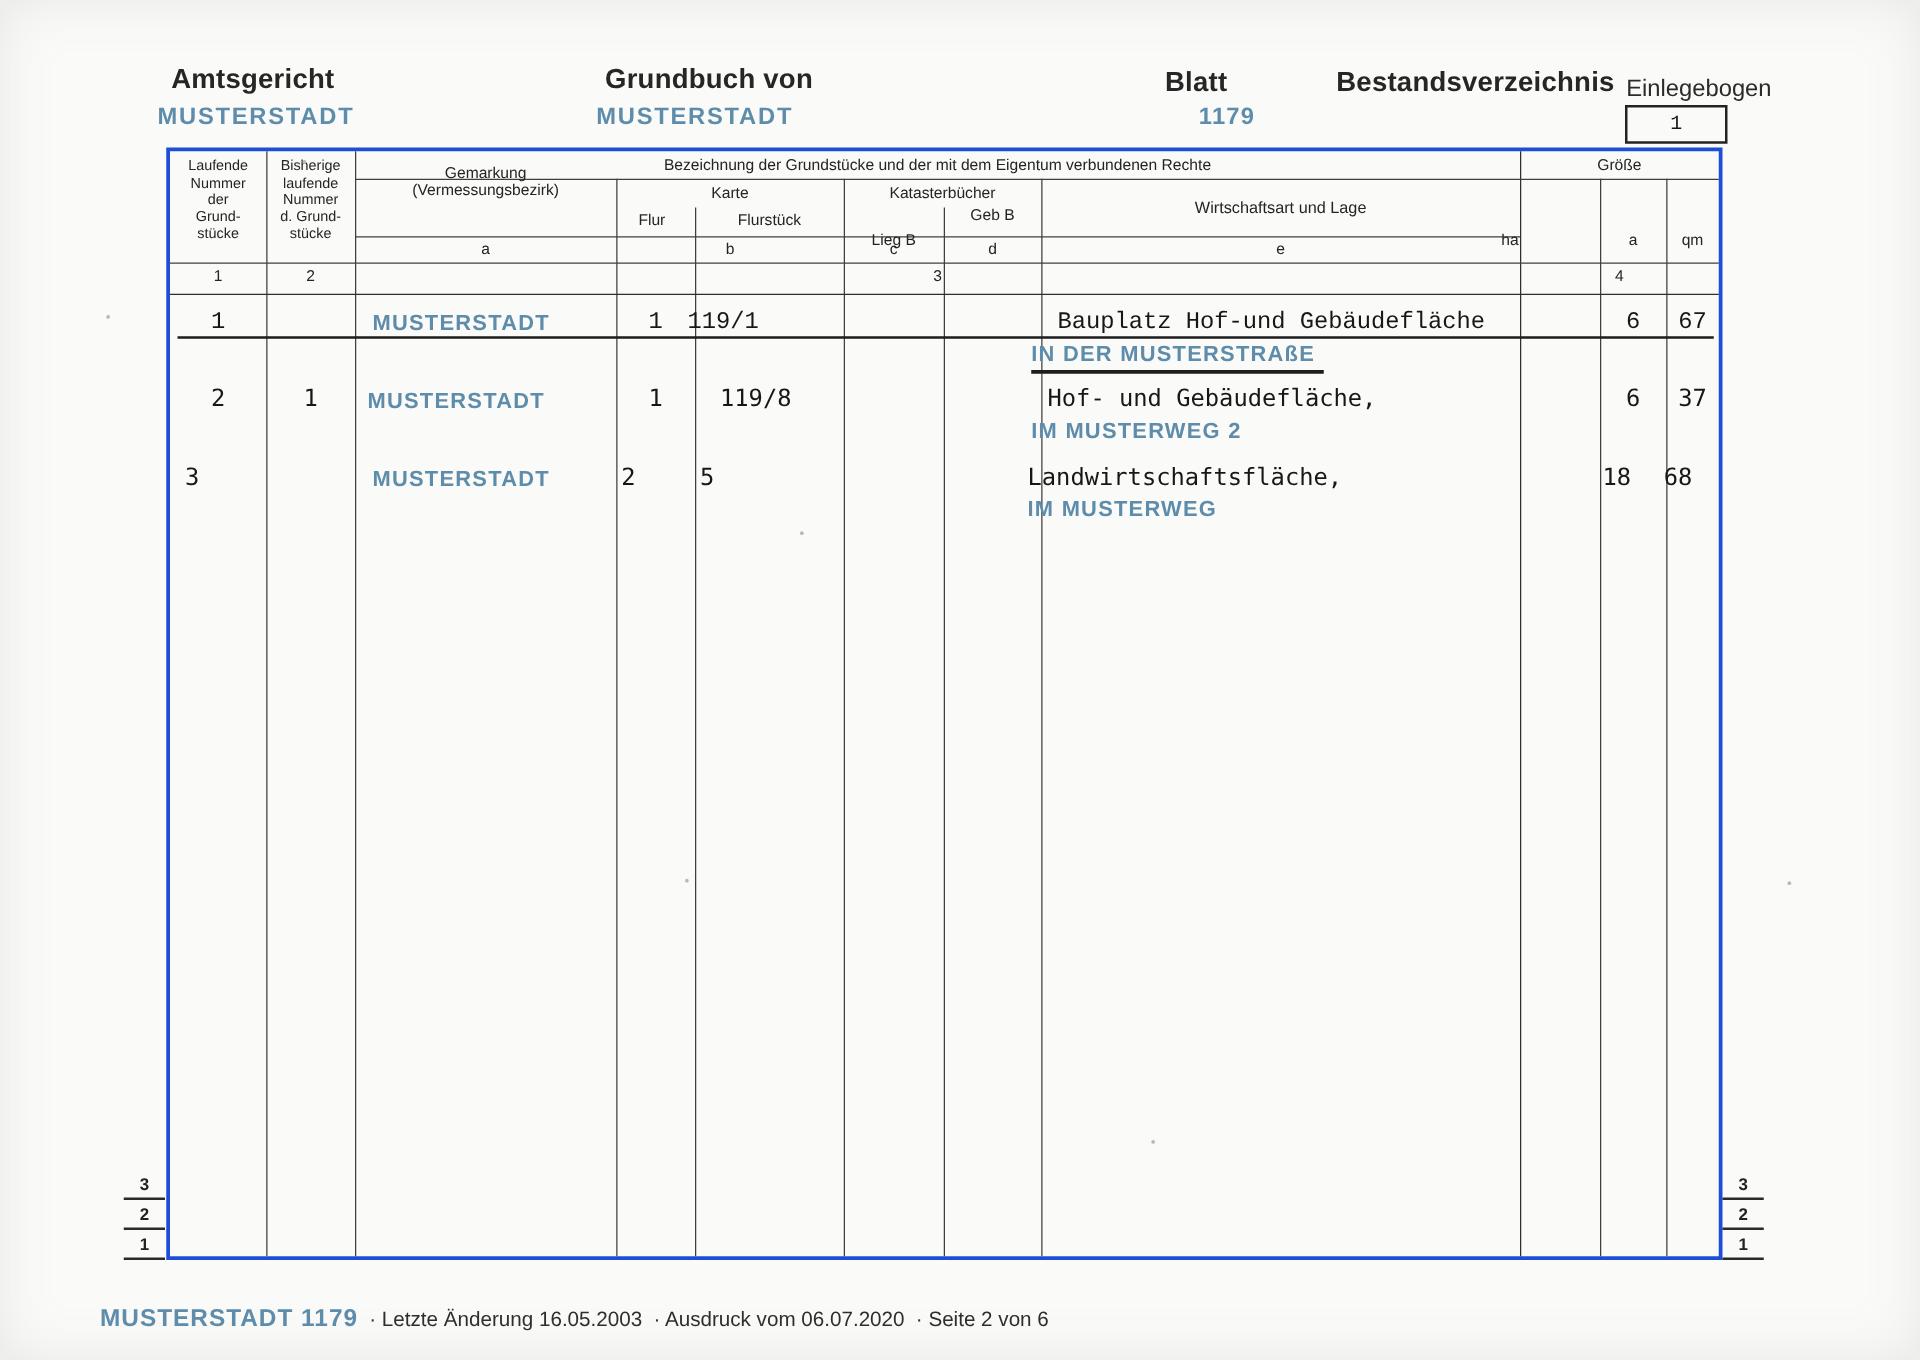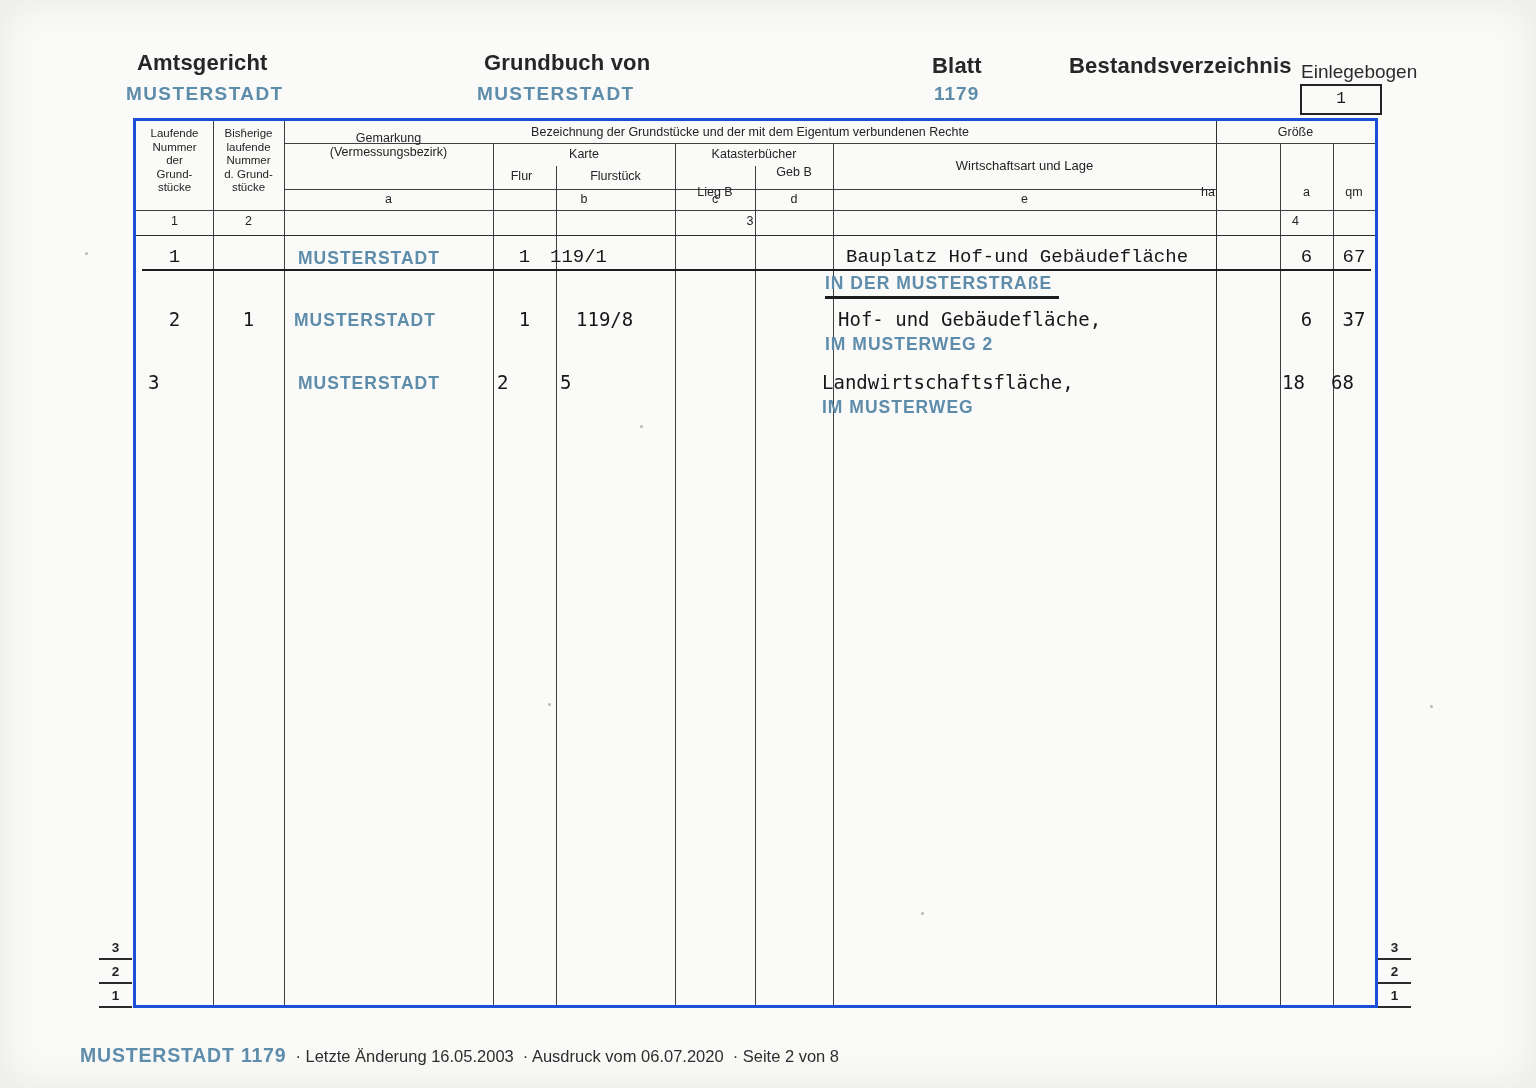--- a/index.html
+++ b/index.html
@@ -40,21 +40,21 @@
 
 <div class="page">
 
   <div class="abs hdr-label" style="left:137px;top:50px;">Amtsgericht</div>
   <div class="abs blue hdr-blue" style="left:126px;top:83px;">MUSTERSTADT</div>
 
   <div class="abs hdr-label" style="left:484px;top:50px;">Grundbuch von</div>
   <div class="abs blue hdr-blue" style="left:477px;top:83px;">MUSTERSTADT</div>
 
   <div class="abs hdr-label" style="left:932px;top:53px;">Blatt</div>
-  <div class="abs blue hdr-blue" style="left:934px;top:83px;letter-spacing:1px;">1179</div>
+  <div class="abs blue hdr-blue" style="left:959px;top:83px;letter-spacing:1px;">1179</div>
 
   <div class="abs hdr-label" style="left:1069px;top:53px;">Bestandsverzeichnis</div>
 
   <div class="abs small-label" style="left:1301px;top:61px;">Einlegebogen</div>
   <div class="abs insert-box" style="left:1300px;top:84px;">
     <span>1</span>
   </div>
 
   <div class="abs bv-table">
 
@@ -152,21 +152,21 @@
   <div class="mark-cell" style="left:99px;top:984px;">1</div>
 
   <div class="mark-cell" style="left:1378px;top:936px;">3</div>
   <div class="mark-cell" style="left:1378px;top:960px;">2</div>
   <div class="mark-cell" style="left:1378px;top:984px;">1</div>
 
   <div class="abs footer-row">
     <span class="blue footer-ref">MUSTERSTADT 1179</span>
     <span class="footer-meta">· Letzte Änderung 16.05.2003</span>
     <span class="footer-meta">· Ausdruck vom 06.07.2020</span>
-    <span class="footer-meta">· Seite 2 von 8</span>
+    <span class="footer-meta">· Seite 2 von 6</span>
   </div>
 
   <div class="speck" style="left:242px;top:128px;"></div>
   <div class="speck" style="left:548px;top:703px;"></div>
   <div class="speck" style="left:921px;top:912px;"></div>
   <div class="speck" style="left:640px;top:425px;"></div>
   <div class="speck" style="left:85px;top:252px;"></div>
   <div class="speck" style="left:1430px;top:705px;"></div>
 
 </div>

